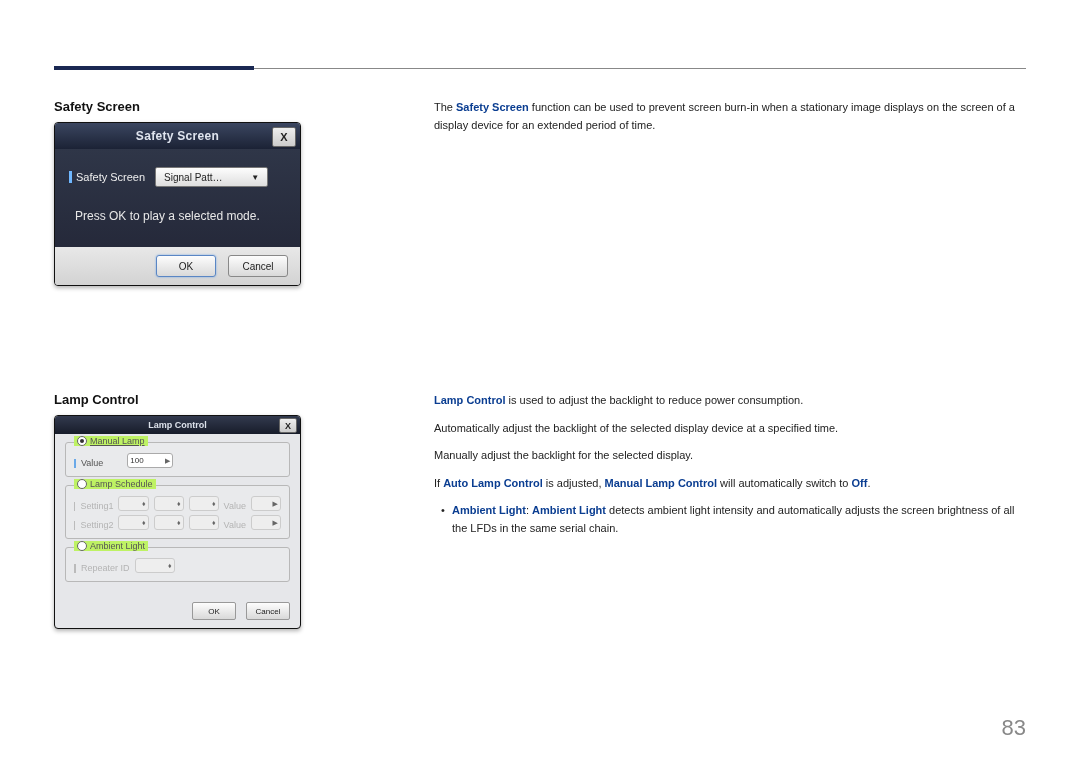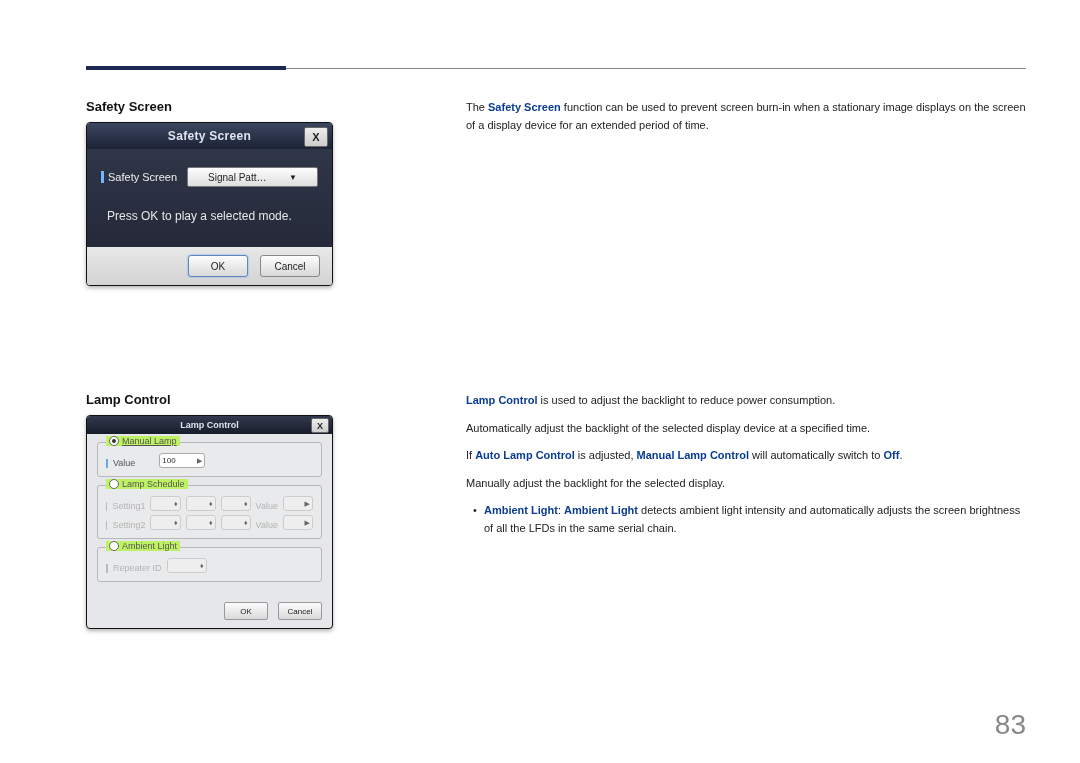--- a/index.html
+++ b/index.html
@@ -8,21 +8,20 @@
     font-size: 11px;
     color: #222;
     background: #fff;
     width: 1080px;
     height: 763px;
     position: relative;
     box-sizing: border-box;
   }
   .page {
     padding: 68px 54px 0 54px;
-    margin-left: 32px;
   }
   .top-rule {
     border-top: 1px solid #888;
     margin-bottom: 30px;
     position: relative;
   }
   .top-rule::before {
     content: "";
     position: absolute;
     left: 0;
@@ -91,21 +90,21 @@
   }
   .dlg1-label {
     display:flex; align-items:center; gap:4px; color:#eee; font-size:11px;
   }
   .mark { width:3px; height:12px; background:#6fb7ff; }
   .dlg1-select {
     flex:1; max-width:95px;
     background: linear-gradient(#fdfdfd,#dedede);
     border:1px solid #777; border-radius:2px;
     height:18px; display:flex; align-items:center;
-    padding:0 20px; color:#222; font-size:10px;
+    padding:0 8px; color:#222; font-size:10px;
     justify-content: space-between;
   }
   .dlg1-caret { font-size:8px; }
   .dlg1-msg { color:#e7e7e7; font-size:12px; padding-left:6px; }
   .dlg1-footer {
     background: linear-gradient(#e8e8e8,#d3d3d3);
     display:flex; justify-content:flex-end; gap:12px;
     padding: 8px 12px;
   }
   .btn {
@@ -181,21 +180,21 @@
     background:linear-gradient(#fdfdfd,#d9d9d9);
     border:1px solid #999;border-radius:2px;
     font-size:8px;color:#222;
     display:flex;align-items:center;justify-content:center;
   }
 
   .spacer-lg { height: 106px; }
 
   .page-num {
     position:absolute; right:54px; bottom:22px;
-    font-size:28px; color:#888;
+    font-size:22px; color:#888;
   }
 </style>
 </head>
 <body>
 
 <div class="page">
   <div class="top-rule"></div>
 
   <div class="columns">
     <div class="left-col">
@@ -343,24 +342,24 @@
             </div>
         </div>
       </div>
     </div>
 
     <div class="right-col">
       <p>
         <span class="blue">Lamp Control</span><span> is used to adjust the backlight to reduce power consumption.</span>
       </p>
       <p>Automatically adjust the backlight of the selected display device at a specified time.</p>
+      <p>Manually adjust the backlight for the selected display.</p>
       <p>
         <span>If </span><span class="blue">Auto Lamp Control</span><span> is adjusted, </span><span class="blue">Manual Lamp Control</span><span> will automatically switch to </span><span class="blue">Off</span><span>.</span>
       </p>
-      <p>Manually adjust the backlight for the selected display.</p>
       <div class="bullet-row">
         <div class="dot">•</div>
         <div>
           <span class="blue">Ambient Light</span><span>: </span><span class="blue">Ambient Light</span><span> detects ambient light intensity and automatically adjusts the screen brightness of all the LFDs in the same serial chain.</span>
         </div>
       </div>
     </div>
   </div>
 </div>
 

